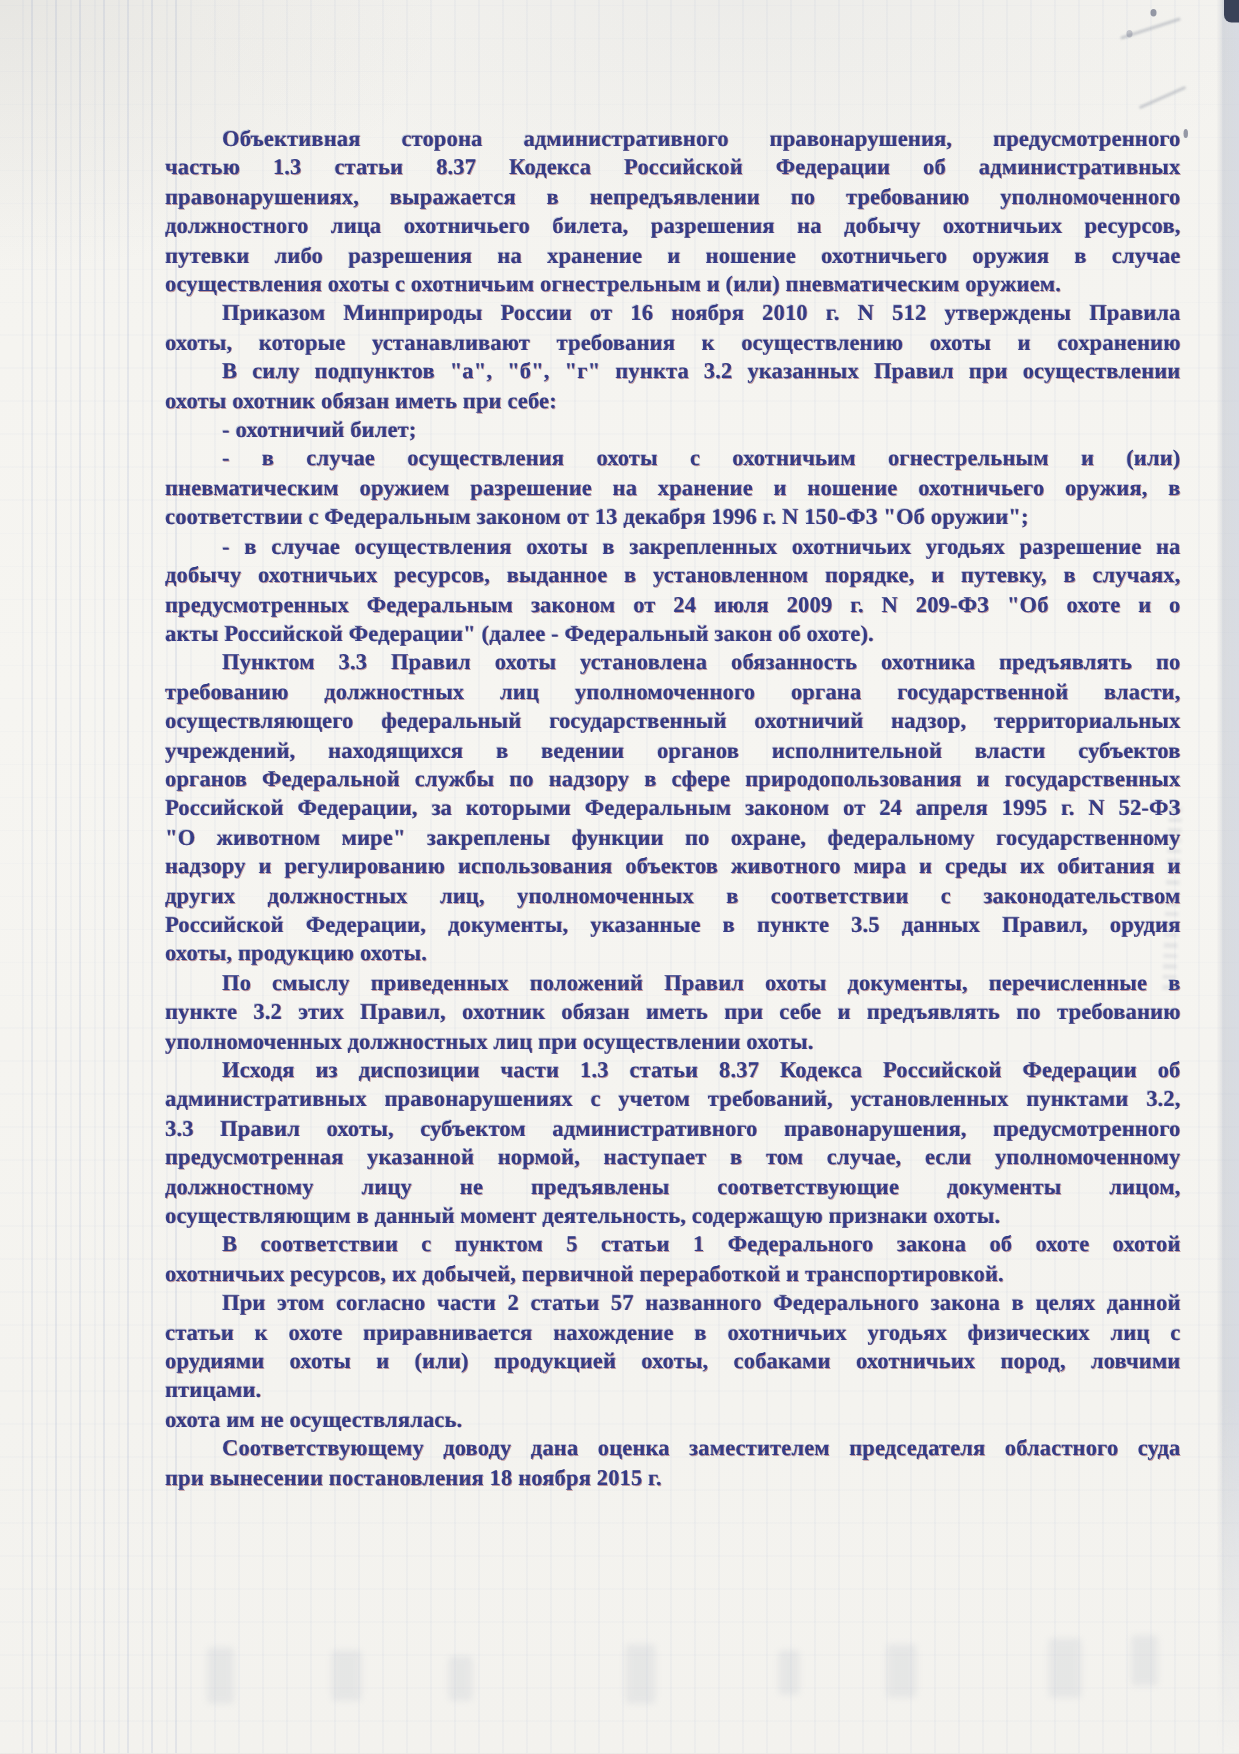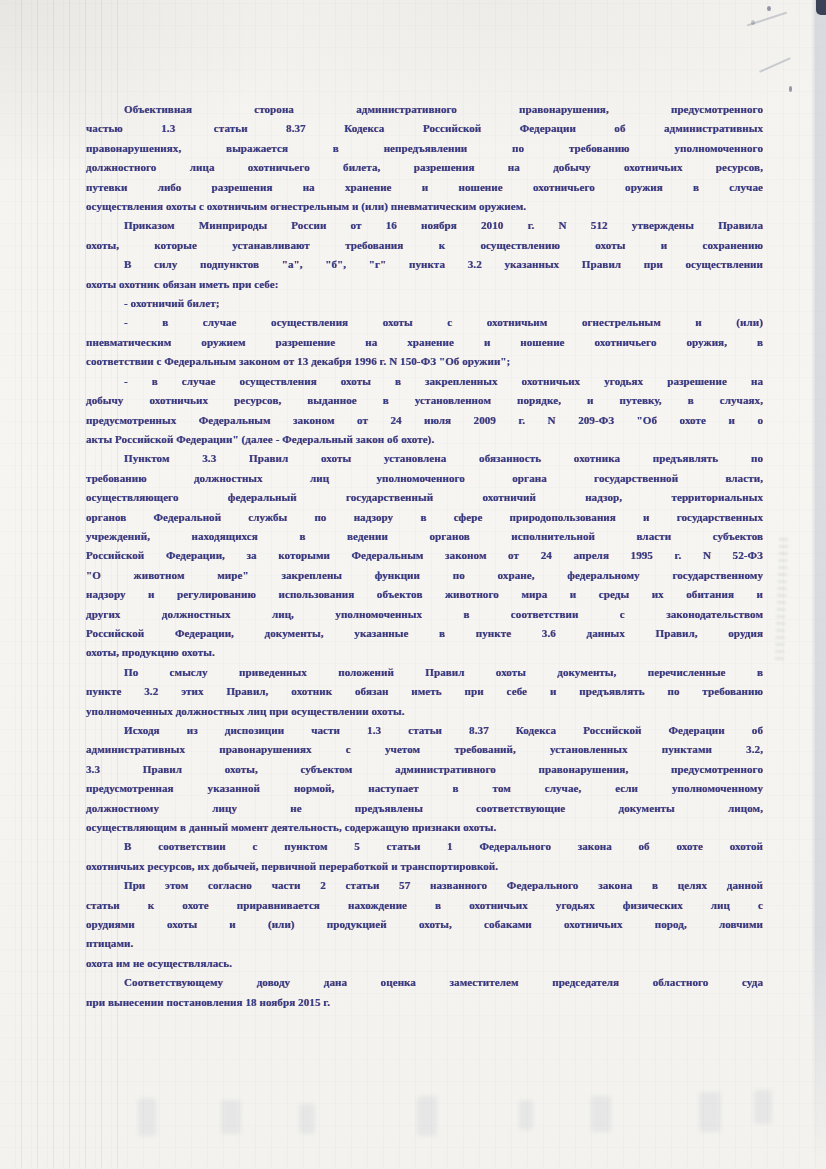--- a/index.html
+++ b/index.html
@@ -57,25 +57,24 @@
   .speck {
     position: absolute; width: 4px; height: 5px; border-radius: 50%;
     background: rgba(70,76,104,0.55);
   }
   .margin-note {
     position: absolute; left: 777px; top: 538px; width: 9px; height: 122px;
     background: repeating-linear-gradient(0deg, rgba(110,120,142,0.28) 0 3px, transparent 3px 7px);
     filter: blur(1px); opacity: 0.45; transform: rotate(2deg);
   }
   .text-block {
-    position: absolute; left: 86px; top: 84px; width: 677px;
-    font-size: 11px; line-height: 19.4px; font-weight: 600;
+    position: absolute; left: 110px; top: 84px; width: 677px;
+    font-size: 15px; line-height: 19.4px; font-weight: 600;
     letter-spacing: 0.1px;
     text-shadow: 0.5px 0.4px 0 rgba(135,42,52,0.45), -0.4px -0.2px 0 rgba(45,95,170,0.28);
-    margin-top: 16px;
   }
   .line { text-align: justify; }
   .line.stretch { text-align-last: justify; }
   .line.first { text-indent: 38px; }
 </style>
 </head>
 <body>
 
 <div class="page">
 
@@ -131,27 +130,27 @@
       <div class="para">
         <div class="line first stretch">- в случае осуществления охоты в закрепленных охотничьих угодьях разрешение на</div>
         <div class="line stretch">добычу охотничьих ресурсов, выданное в установленном порядке, и путевку, в случаях,</div>
         <div class="line stretch">предусмотренных Федеральным законом от 24 июля 2009 г. N 209-ФЗ "Об охоте и о</div>
         <div class="line">акты Российской Федерации" (далее - Федеральный закон об охоте).</div>
       </div>
       <div class="para">
         <div class="line first stretch">Пунктом 3.3 Правил охоты установлена обязанность охотника предъявлять по</div>
         <div class="line stretch">требованию должностных лиц уполномоченного органа государственной власти,</div>
         <div class="line stretch">осуществляющего федеральный государственный охотничий надзор, территориальных</div>
+        <div class="line stretch">учреждений, находящихся в ведении органов исполнительной власти субъектов</div>
         <div class="line stretch">органов Федеральной службы по надзору в сфере природопользования и государственных</div>
-        <div class="line stretch">учреждений, находящихся в ведении органов исполнительной власти субъектов</div>
         <div class="line stretch">Российской Федерации, за которыми Федеральным законом от 24 апреля 1995 г. N 52-ФЗ</div>
         <div class="line stretch">"О животном мире" закреплены функции по охране, федеральному государственному</div>
         <div class="line stretch">надзору и регулированию использования объектов животного мира и среды их обитания и</div>
         <div class="line stretch">других должностных лиц, уполномоченных в соответствии с законодательством</div>
-        <div class="line stretch">Российской Федерации, документы, указанные в пункте 3.6 данных Правил, орудия</div>
+        <div class="line stretch">Российской Федерации, документы, указанные в пункте 3.5 данных Правил, орудия</div>
         <div class="line">охоты, продукцию охоты.</div>
       </div>
       <div class="para">
         <div class="line first stretch">По смыслу приведенных положений Правил охоты документы, перечисленные в</div>
         <div class="line stretch">пункте 3.2 этих Правил, охотник обязан иметь при себе и предъявлять по требованию</div>
         <div class="line">уполномоченных должностных лиц при осуществлении охоты.</div>
       </div>
       <div class="para">
         <div class="line first stretch">Исходя из диспозиции части 1.3 статьи 8.37 Кодекса Российской Федерации об</div>
         <div class="line stretch">административных правонарушениях с учетом требований, установленных пунктами 3.2,</div>

